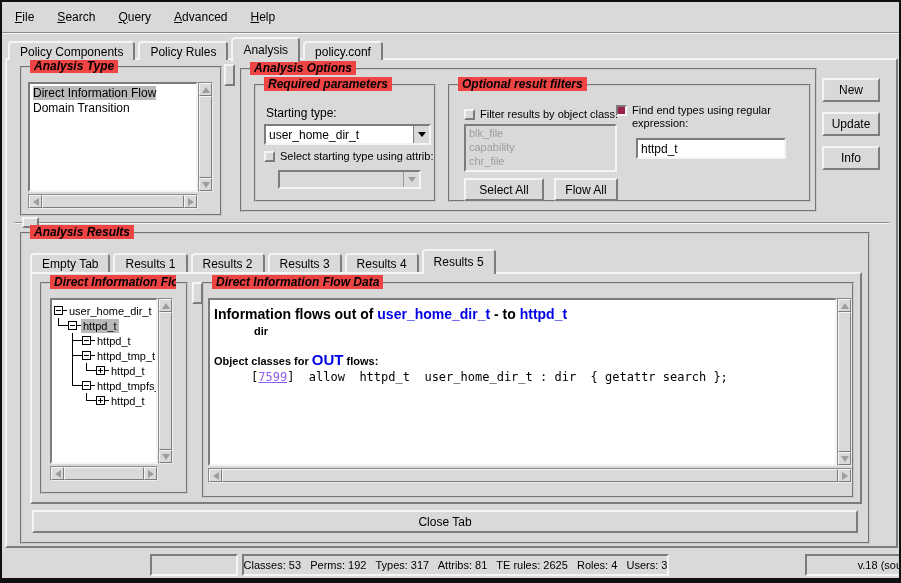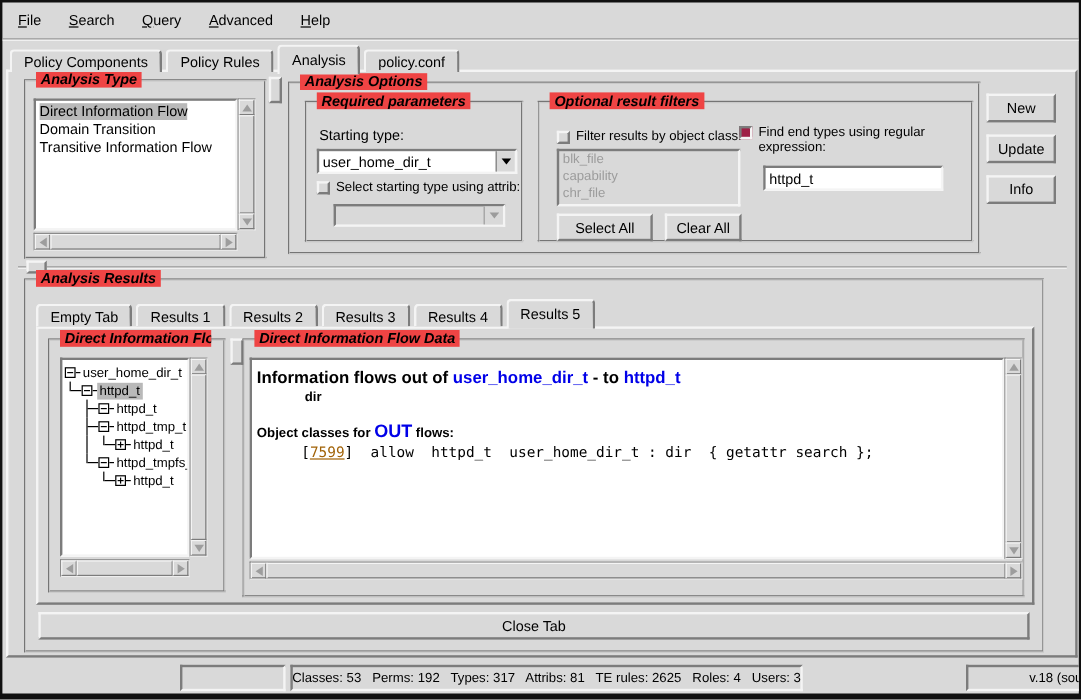--- a/index.html
+++ b/index.html
@@ -145,21 +145,21 @@
     overflow: hidden; padding: 6px 4px; }
   #data-vscroll { left: 633px; top: 14px; width: 15px; height: 168px; }
   #data-hscroll { left: 4px; top: 184px; width: 644px; height: 15px; }
   #flow-title { font-weight: bold; font-size: 14px; white-space: nowrap; }
   #flow-sub { font-weight: bold; font-size: 11px; margin-top: 14px; }
   #flow-class { font-weight: bold; font-size: 11px; margin: 3px 0 0 40px; }
   #flow-rule { font-family: "DejaVu Sans Mono", monospace; font-size: 12px; white-space: pre; margin: 2px 0 0 37px; }
   .part-plain { color: #000; }
   .part-blue { color: #0000e8; }
   .part-out { color: #0000e8; font-size: 15px; }
-  .part-link { color: #a16207; text-decoration: underline; cursor: pointer; }
+  .part-link { color: #8b5cf6; text-decoration: underline; cursor: pointer; }
 
   #close-tab-btn { left: 10px; top: 276px; width: 826px; height: 23px; }
 
   
   .status-box { position: absolute; border: 2px solid; border-color: #7c7c7c #f4f4f4 #f4f4f4 #7c7c7c;
     display: flex; align-items: center; justify-content: center; font-size: 11px; background: #d9d9d9; }
   #status-box1 { left: 148px; top: 552px; width: 88px; height: 22px; }
   #status-box2 { left: 240px; top: 552px; width: 427px; height: 22px; }
   #status-box3 { left: 803px; top: 552px; width: 118px; height: 22px; justify-content: flex-end; }
   #stats-text { white-space: pre; }
@@ -193,21 +193,20 @@
       </div>
     </div>
 
   <div id="tab-page" class="raised">
 
     <div id="analysis-type-frame" class="frame">
       <span class="frame-label">Analysis Type</span>
       <div id="analysis-type-list">
           <div class="list-item"><span class="sel">Direct Information Flow</span></div>
           <div class="list-item"><span>Domain Transition</span></div>
-          <div class="list-item"><span>Transitive Information Flow</span></div>
         </div>
       <div id="at-vscroll" class="sb v">
           <div class="sb-btn">
             <span class="tri up"></span>
           </div>
           <div class="sb-thumb"></div>
           <div class="sb-btn">
             <span class="tri down"></span>
           </div>
         </div>
@@ -253,21 +252,21 @@
         <div id="class-cb-row" class="cb-row">
           <span class="cb"></span>
           <span class="cb-label">Filter results by object class:</span>
         </div>
         <div id="object-class-list">
             <div class="list-item disabled"><span>blk_file</span></div>
             <div class="list-item disabled"><span>capability</span></div>
             <div class="list-item disabled"><span>chr_file</span></div>
           </div>
         <button id="select-all-btn" class="tk-btn">Select All</button>
-        <button id="clear-all-btn" class="tk-btn">Clear All</button>
+        <button id="clear-all-btn" class="tk-btn">Flow All</button>
         <div id="regex-cb-row" class="cb-row">
           <span class="cb checked"></span>
           <span class="cb-label">Find end types using regular expression:</span>
         </div>
         <input id="regex-entry" value="httpd_t" style="">
       </div>
     </div>
 
     <div id="side-buttons">
         <button class="tk-btn side-btn">New</button>

